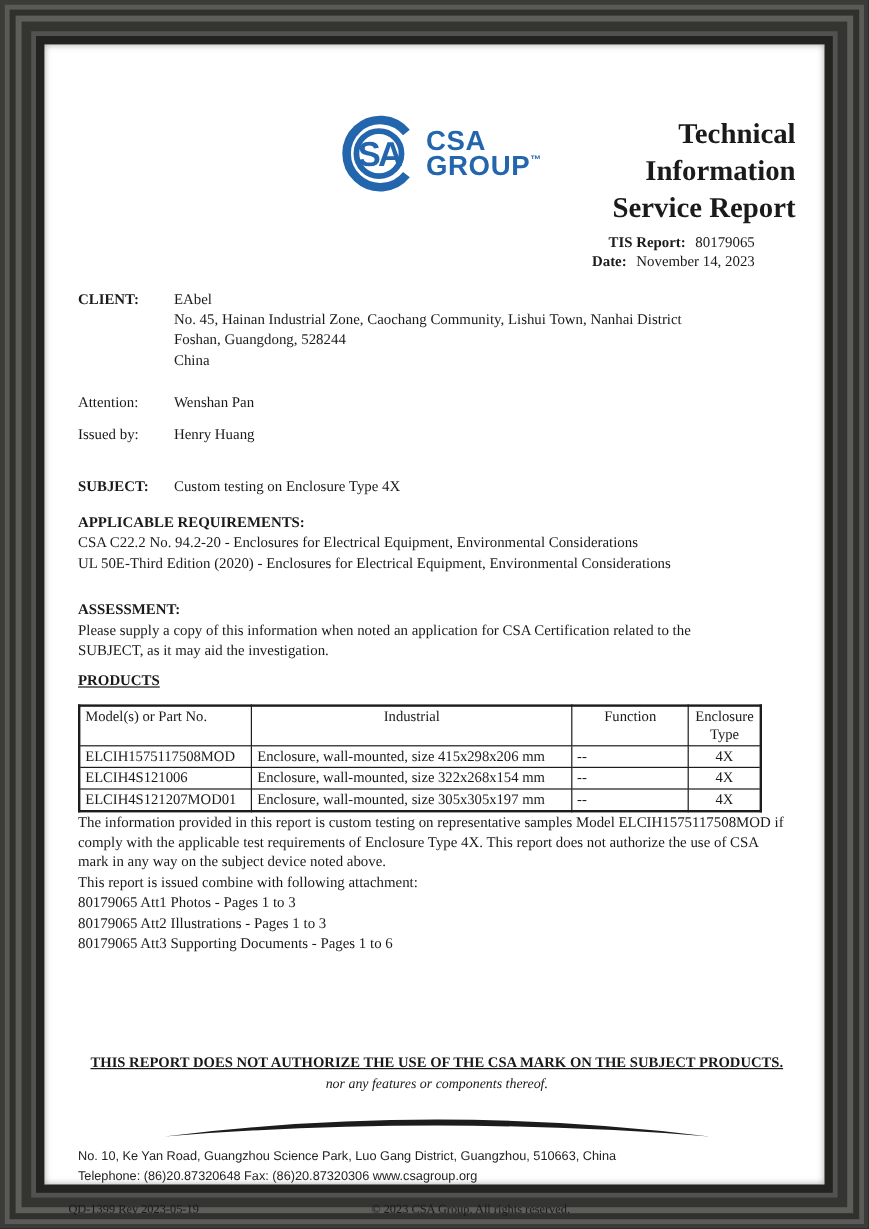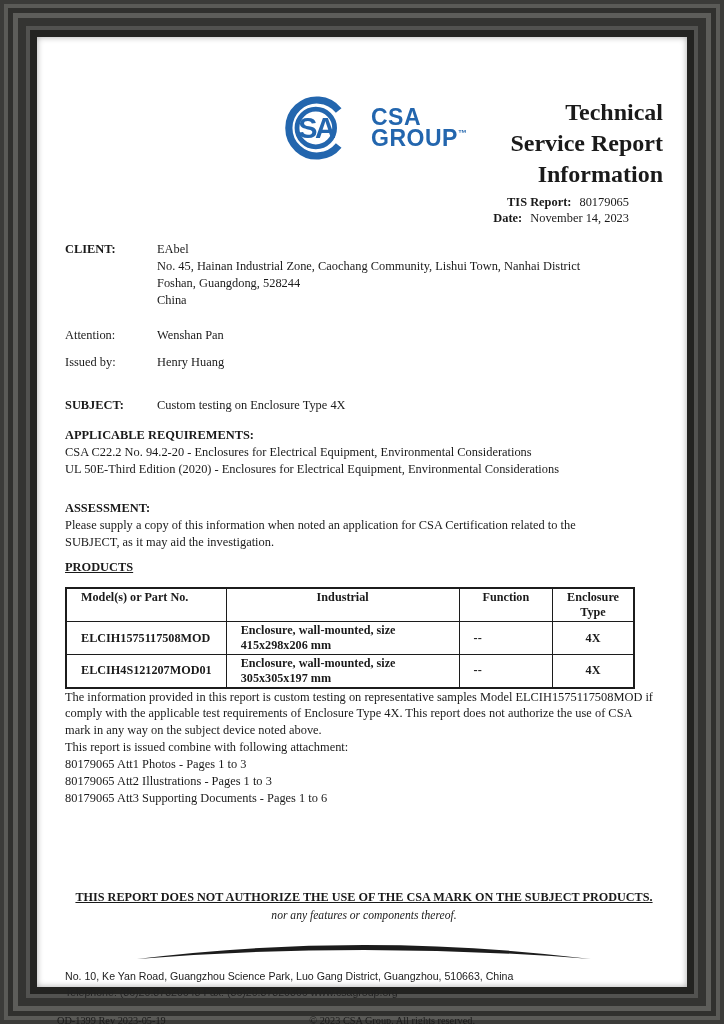--- a/index.html
+++ b/index.html
@@ -16,41 +16,41 @@
   .paper{
     width:100%;height:100%;background:#fff;
     box-shadow:inset 0 0 6px rgba(0,0,0,.35);
     padding:58px 24px 0 28px;
     font-family:"Liberation Serif",serif;
     color:#1a1a1a;font-size:12.4px;line-height:1.36;
     position:relative;
   }
   
   .header{display:flex;align-items:flex-start;}
-  .logo{display:flex;align-items:center;gap:24px;margin-left:218px;}
+  .logo{display:flex;align-items:center;gap:8px;margin-left:218px;}
   .wordmark{color:var(--blue);font-family:"Liberation Sans",sans-serif;
     font-weight:bold;font-size:23px;line-height:.92;letter-spacing:.5px;}
   .wordmark sup{font-size:9px;vertical-align:10px;letter-spacing:0;}
   .title{margin-left:auto;text-align:right;font-weight:bold;font-size:24px;line-height:1.3;padding-top:2px;}
   .tis{ text-align:right;margin-top:3px;padding-right:34px;line-height:1.32;}
   .tis b{margin-right:8px;}
   
-  .grid{display:grid;grid-template-columns:80px 1fr;column-gap:12px;}
+  .grid{display:grid;grid-template-columns:80px 1fr;column-gap:0;}
   .client-block{margin-top:15px;}
   .gap18{height:18px;} .gap10{height:10px;}
   .subject-row{margin-top:27px;}
   .section{margin-top:13px;}
   .section-h{font-weight:bold;}
   .assessment{margin-top:22px;}
   .assessment .body{max-width:545px;}
   .products-h{margin-top:9px;font-weight:bold;text-decoration:underline;}
   table{border-collapse:collapse;margin-top:11px;width:570px;font-size:12.2px;}
   table,th,td{border:1px solid #1c1c1c;}
   table{border-width:2px;}
-  th,td{padding:1px 14px;font-weight:bold;line-height:1.22;}
+  th,td{padding:1px 4px;font-weight:normal;line-height:1.22;}
   th{text-align:center;vertical-align:top;}
   th.c1{text-align:left;}
   td.c4{text-align:center;}
   .notes{max-width:588px;}
   .notes div{margin:0;}
   
   .disclaimer{margin-top:82px;text-align:center;}
   .statement{font-weight:bold;text-decoration:underline;font-size:12.2px;}
   .italics{font-style:italic;font-size:11.6px;line-height:1.35;margin-top:3px;}
   .swoosh{display:block;margin:16px auto 0 auto;}
@@ -80,22 +80,22 @@
         <circle cx="41" cy="41" r="23.5" fill="none" stroke="#2366ae" stroke-width="6"></circle>
         <text x="41" y="53.5" text-anchor="middle" font-family="Liberation Sans, sans-serif" font-weight="bold" font-size="36" fill="#2366ae" transform="scale(1,1)" letter-spacing="-3">SA</text>
       </svg>
       <div class="wordmark">
         <div><span>CSA</span></div>
         <div><span>GROUP</span><sup>™</sup></div>
       </div>
     </div>
     <div class="title">
       <div>Technical</div>
+      <div>Information</div>
       <div>Service Report</div>
-      <div>Information</div>
     </div>
   </div>
 
   <div class="tis">
     <div><b>TIS Report:</b><span>80179065</span></div>
     <div><b>Date:</b><span>November 14, 2023</span></div>
   </div>
 
   <div class="grid client-block">
     <div style="font-weight:bold">CLIENT:</div>
@@ -149,20 +149,26 @@
       </tr>
     </thead>
     <tbody>
       <tr>
         <td>ELCIH1575117508MOD</td>
         <td>Enclosure, wall-mounted, size 415x298x206 mm</td>
         <td>--</td>
         <td class="c4">4X</td>
       </tr>
       <tr>
+        <td>ELCIH4S121006</td>
+        <td>Enclosure, wall-mounted, size 322x268x154 mm</td>
+        <td>--</td>
+        <td class="c4">4X</td>
+      </tr>
+      <tr>
         <td>ELCIH4S121207MOD01</td>
         <td>Enclosure, wall-mounted, size 305x305x197 mm</td>
         <td>--</td>
         <td class="c4">4X</td>
       </tr>
     </tbody>
   </table>
 
   <div class="notes">
     <div>The information provided in this report is custom testing on representative samples Model ELCIH1575117508MOD if comply with the applicable test requirements of Enclosure Type 4X. This report does not authorize the use of CSA mark in any way on the subject device noted above.</div>

